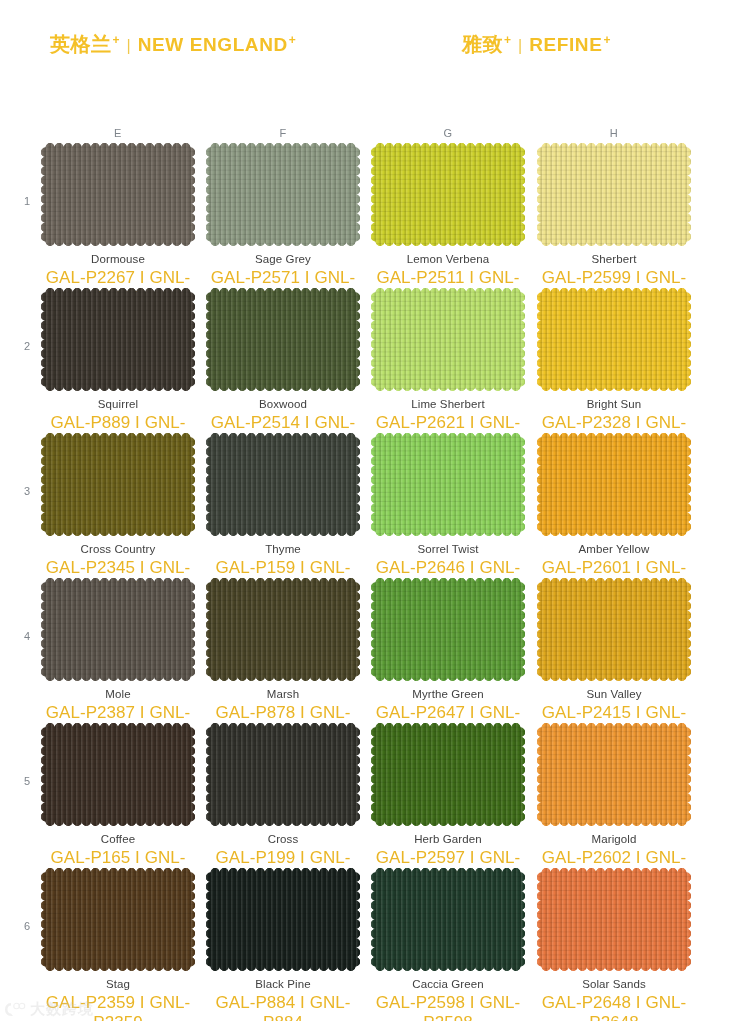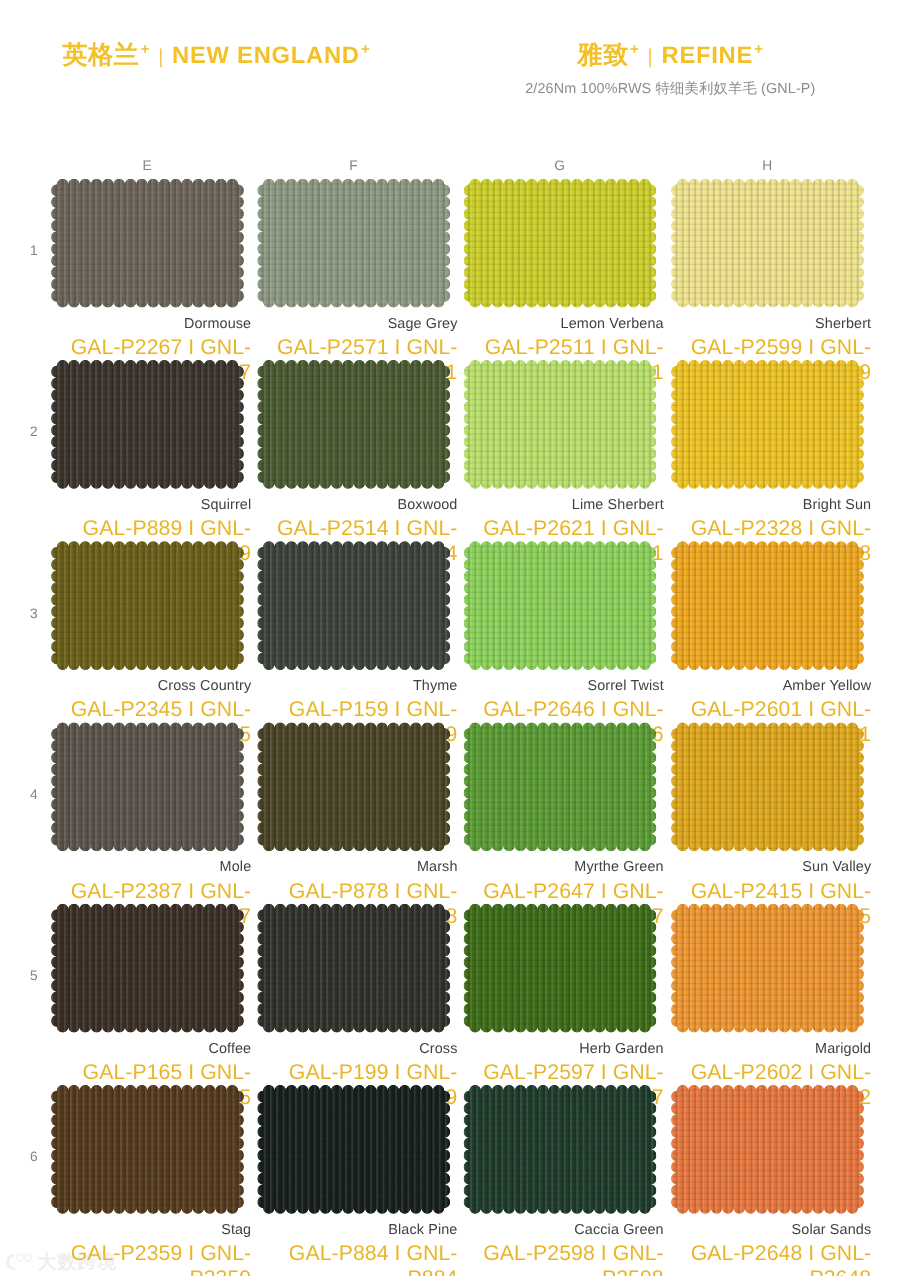--- a/index.html
+++ b/index.html
@@ -111,21 +111,21 @@
     position: absolute;
     left: 24px;
     top: 52px;
     font-size: 11px;
     color: #7e848b;
   }
   .cell {
     position: absolute;
     top: 0;
     width: 166px;
-    text-align: right;
+    text-align: center;
   }
   .cell.c0 { left: 35px; }
   .cell.c1 { left: 200px; }
   .cell.c2 { left: 365px; }
   .cell.c3 { left: 531px; }
 
   
   .swatch-wrap {
     position: relative;
     width: 154px;
@@ -187,21 +187,20 @@
     </div>
 
     <div class="header-block right">
       <div class="title-line">
         <span class="title-cn">雅致</span>
         <span class="sup-plus">+</span>
         <span class="title-sep">|</span>
         <span class="title-en">REFINE</span>
         <span class="sup-plus">+</span>
       </div>
-      <div class="subtitle">2/26Nm 100%RWS 特细美利奴羊毛 (GNL-P)</div>
     </div>
 
   </div>
 
   <div class="col-header" id="col-header">
       <div class="col-letter" style="left: 118px;"><span>E</span></div>
       <div class="col-letter" style="left: 283px;"><span>F</span></div>
       <div class="col-letter" style="left: 448px;"><span>G</span></div>
       <div class="col-letter" style="left: 614px;"><span>H</span></div>
     </div>

